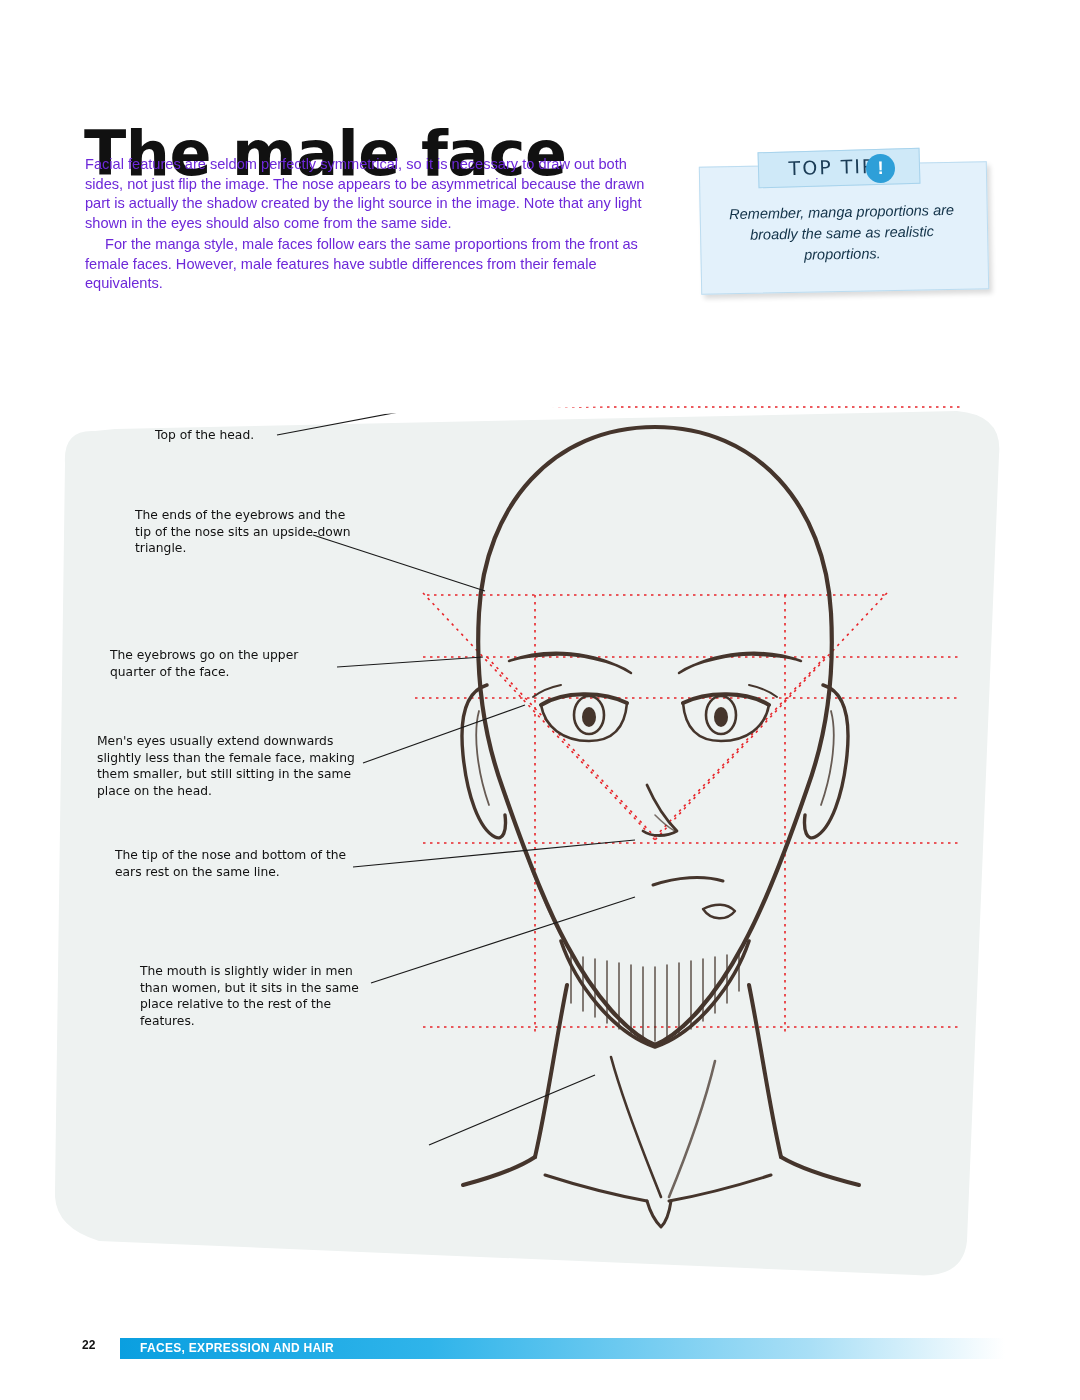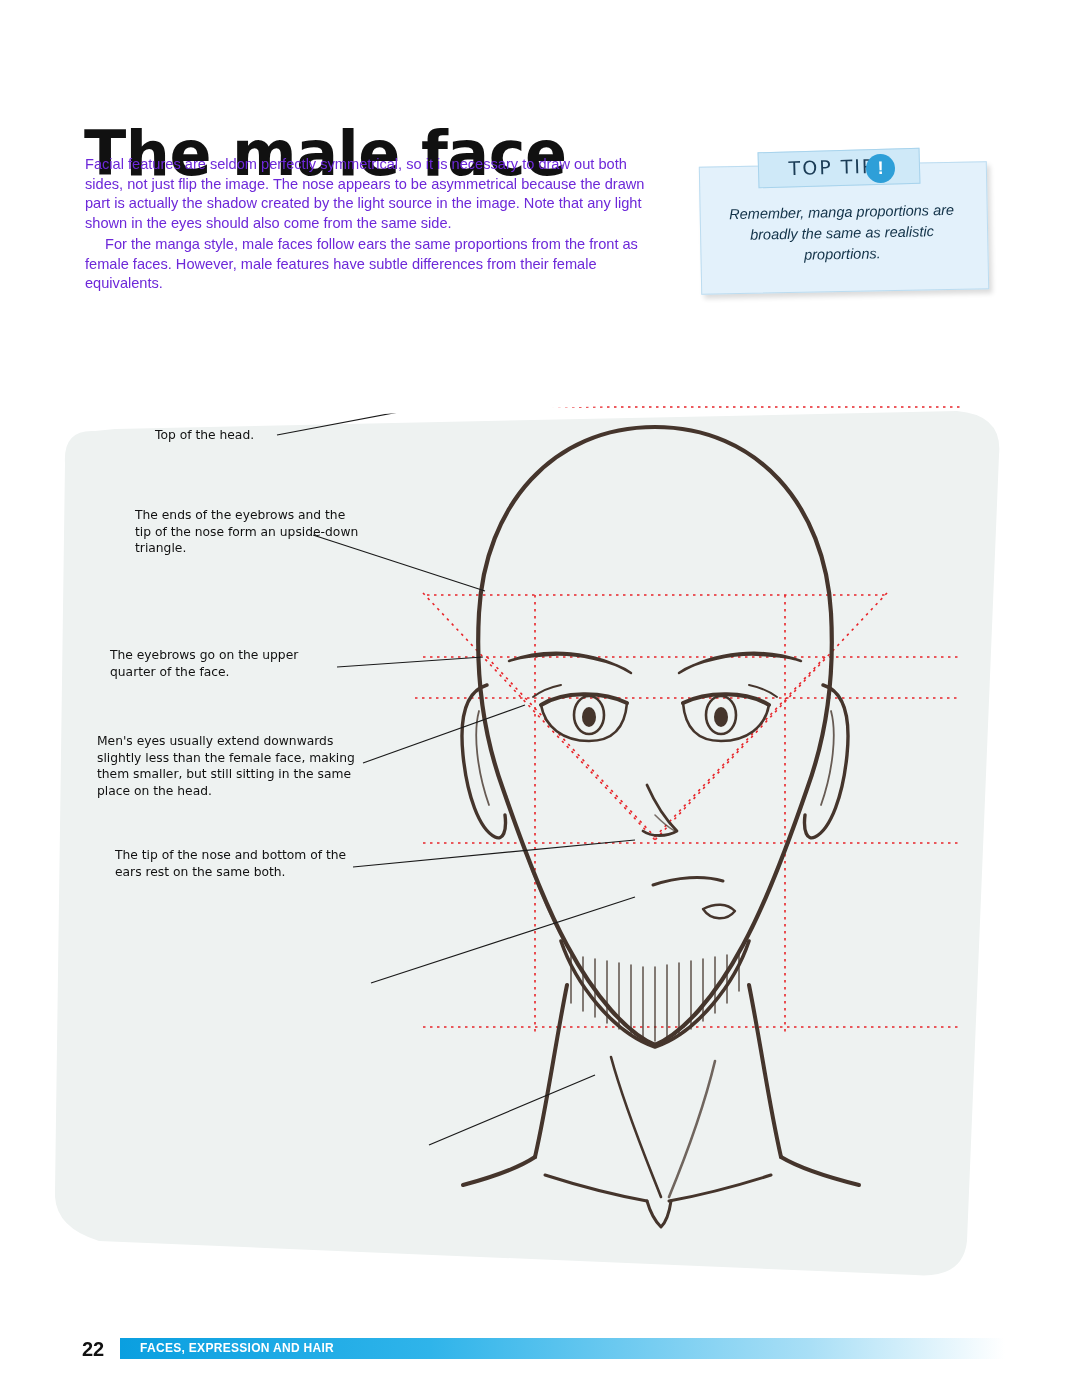--- a/index.html
+++ b/index.html
@@ -145,21 +145,21 @@
     left: 120px;
     top: 1338px;
     width: 885px;
     height: 21px;
     background: linear-gradient(to right, #0a9fe0 0%, #2fb4ea 35%, #a9dff6 78%, #ffffff 100%);
   }
   .footer-num {
     position: absolute;
     left: 82px;
     top: 1338px;
-    font-size: 20px;
+    font-size: 12px;
     font-weight: bold;
     color: #111111;
   }
   .footer-text {
     position: absolute;
     left: 140px;
     top: 1341px;
     font-size: 12px;
     font-weight: bold;
     letter-spacing: 0.3px;
@@ -302,28 +302,29 @@
           <line x1="308" y1="378" x2="470" y2="320"></line>
           <line x1="298" y1="482" x2="580" y2="455"></line>
           <line x1="316" y1="598" x2="580" y2="512"></line>
           <line x1="374" y1="760" x2="540" y2="690"></line>
         </g>
       </g>
     </svg>
 
     <div class="anno" style="left: 100px; top: 42px; width: 130px;">Top of the head.</div>
 
-    <div class="anno" style="left: 80px; top: 122px; width: 230px;">The ends of the eyebrows and the tip of the nose form an upside-down triangle.</div>
+    <div class="anno" style="left: 80px; top: 122px; width: 230px;">The ends of the eyebrows and the tip of the nose sits an upside-down triangle.</div>
 
     <div class="anno" style="left: 55px; top: 262px; width: 225px;">The eyebrows go on the upper quarter of the face.</div>
 
     <div class="anno" style="left: 42px; top: 348px; width: 265px;">Men's eyes usually extend downwards slightly less than the female face, making them smaller, but still sitting in the same place on the head.</div>
 
-    <div class="anno" style="left: 60px; top: 462px; width: 235px;">The tip of the nose and bottom of the ears rest on the same both.</div>
-
+    <div class="anno" style="left: 60px; top: 462px; width: 235px;">The tip of the nose and bottom of the ears rest on the same line.</div>
+
+    <div class="anno" style="left: 85px; top: 578px; width: 225px;">The mouth is slightly wider in men than women, but it sits in the same place relative to the rest of the features.</div>
 
   </div>
 
   <div class="footer-bar"></div>
   <div class="footer-num">22</div>
   <div class="footer-text">FACES, EXPRESSION AND HAIR</div>
 
 </div>
 
 </body></html>

